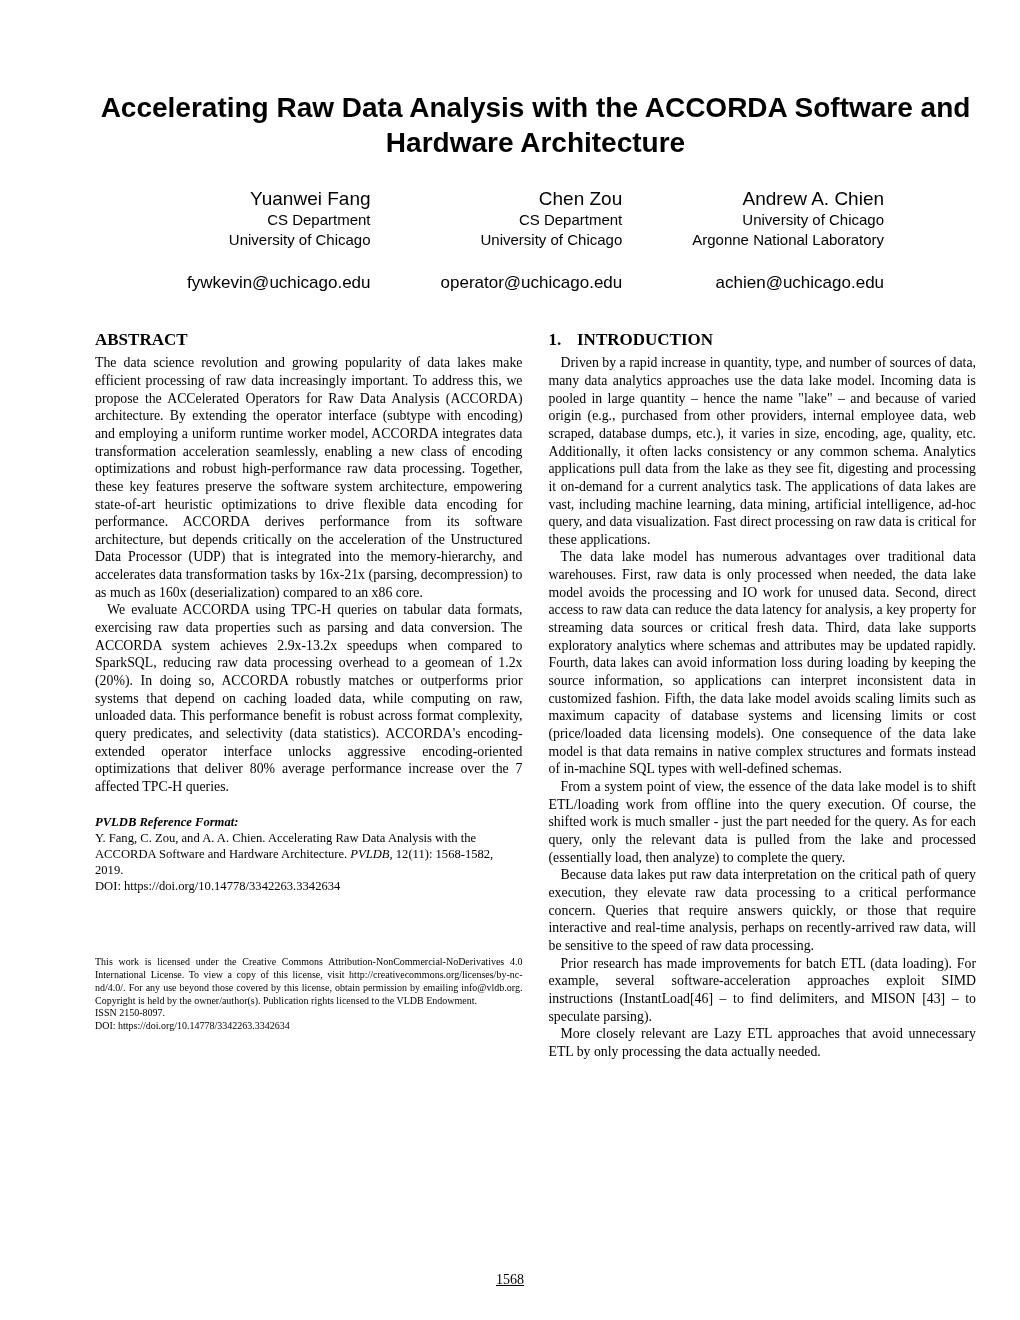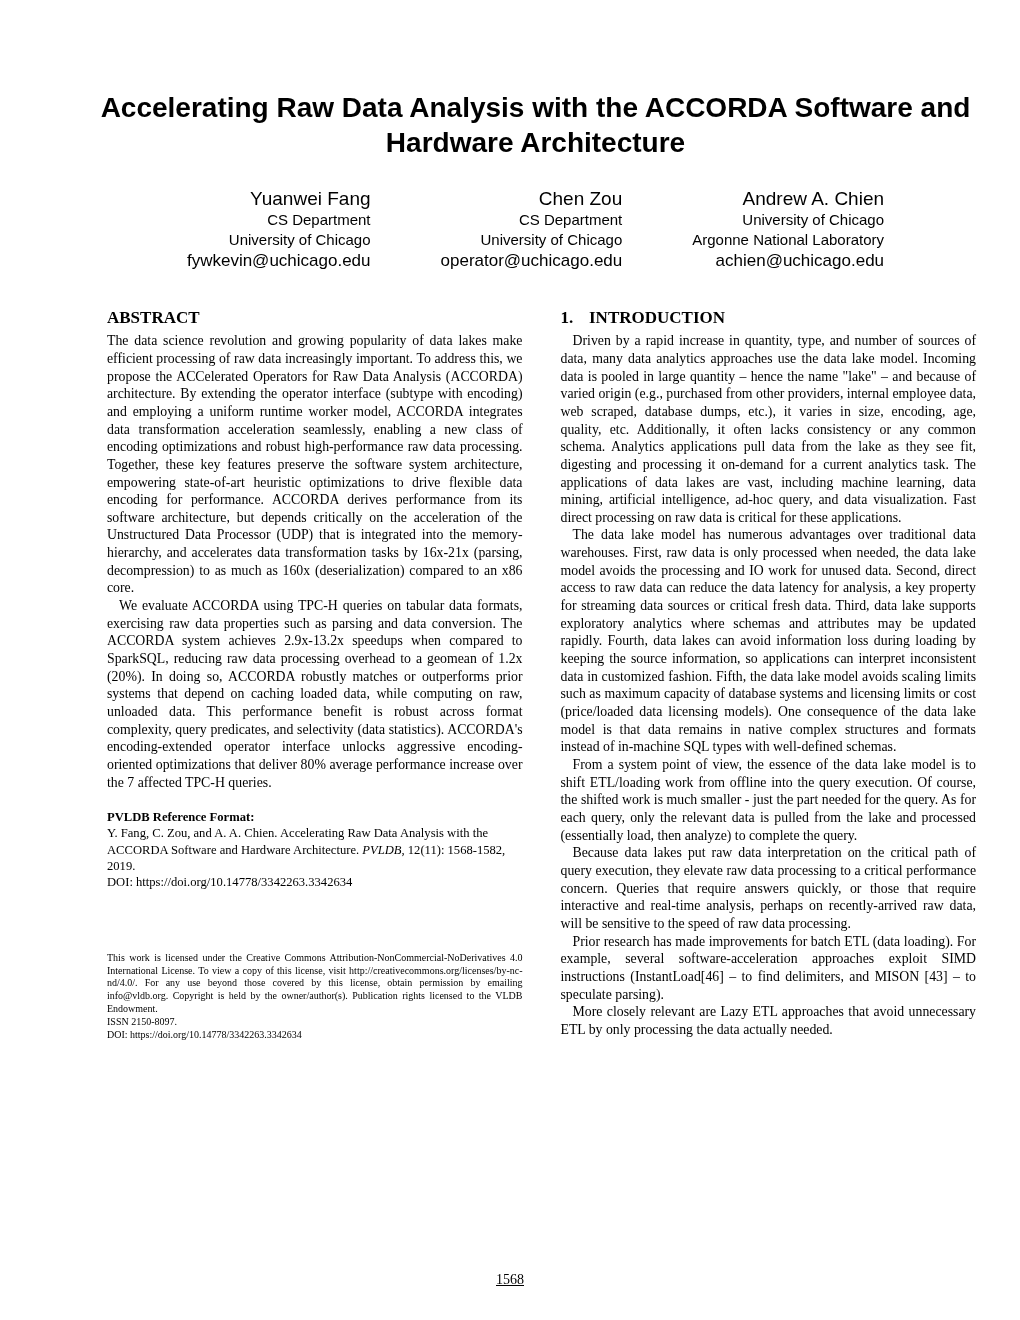--- a/index.html
+++ b/index.html
@@ -40,32 +40,31 @@
     font-size: 19px;
     font-weight: normal;
   }
   .author-aff {
     font-size: 15px;
     line-height: 1.35;
   }
   .author-email {
     font-size: 17px;
     font-family: Arial, Helvetica, sans-serif;
-    margin-top: 0;
+    margin-top: 22px;
   }
   .columns {
     display: flex;
     gap: 26px;
   }
   .col {
     flex: 1;
     font-size: 13.8px;
     line-height: 1.28;
     text-align: justify;
-    margin-left: 12px;
   }
   .col h2 {
     font-family: "Times New Roman", Times, serif;
     font-weight: bold;
     font-size: 17px;
     margin: 0 0 4px 0;
     text-align: left;
   }
   .col p {
     margin: 0 0 0 0;
@@ -75,20 +74,21 @@
     text-indent: 0;
   }
   .ref-format {
     margin-top: 18px;
     font-size: 12.6px;
     line-height: 1.28;
     text-align: left;
   }
   .ref-format .hdr {
     font-weight: bold;
+    font-style: italic;
   }
   .ref-format .journal {
     font-style: italic;
     text-align: right;
   }
   .license {
     margin-top: 62px;
     font-size: 10px;
     line-height: 1.28;
     text-align: justify;

